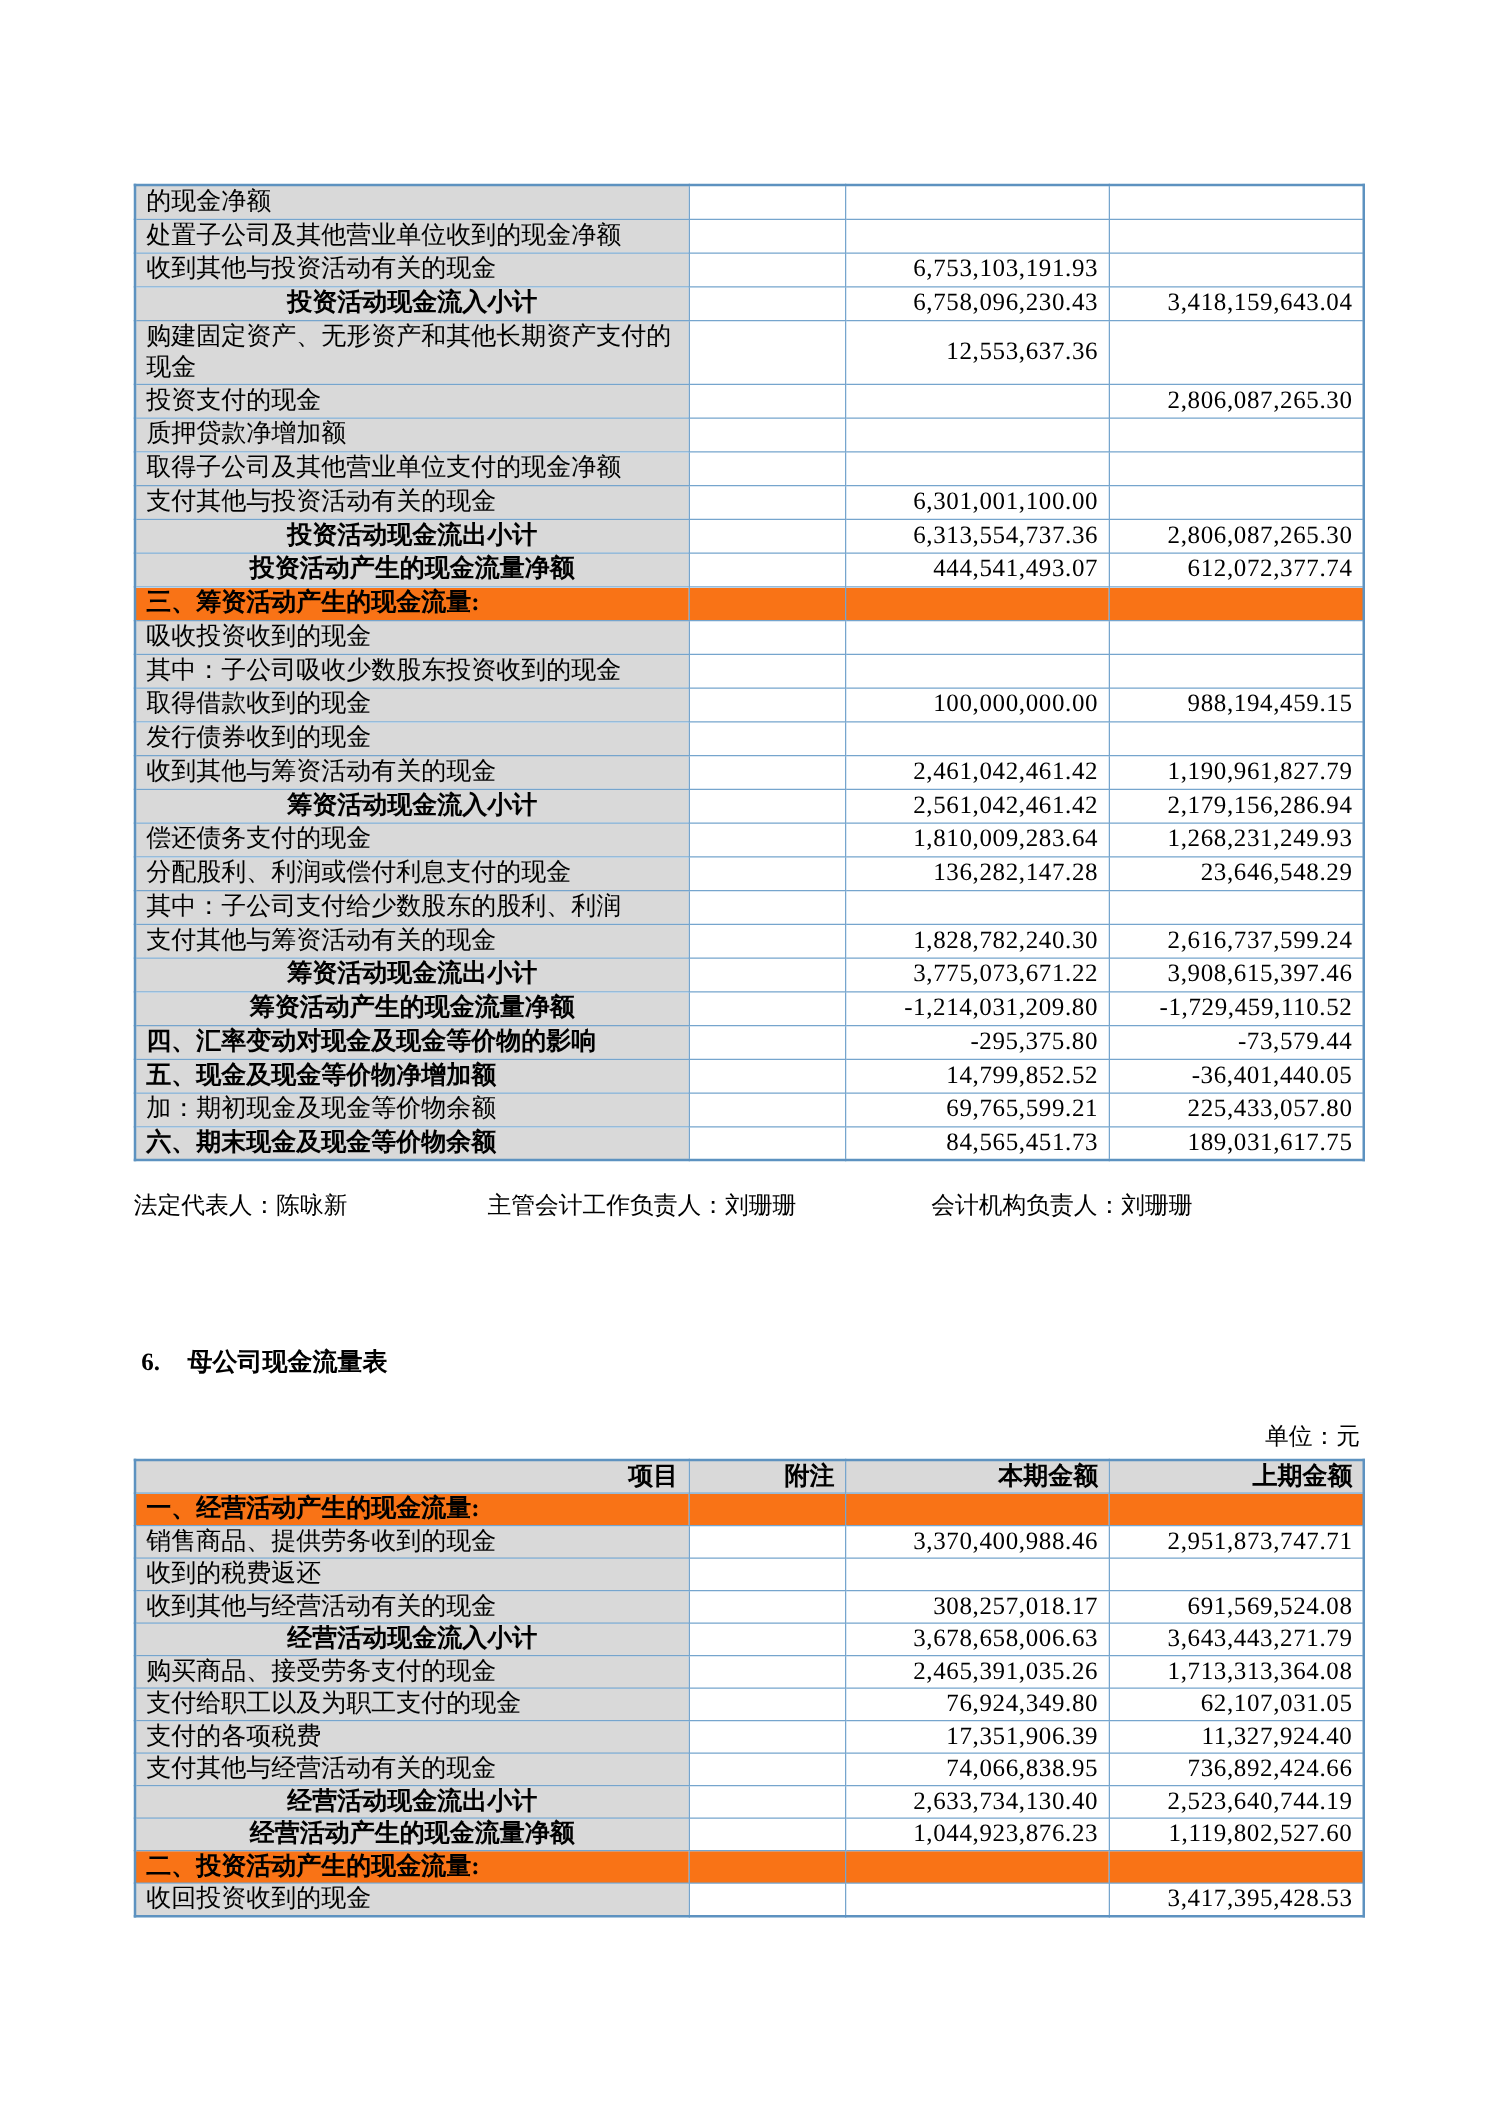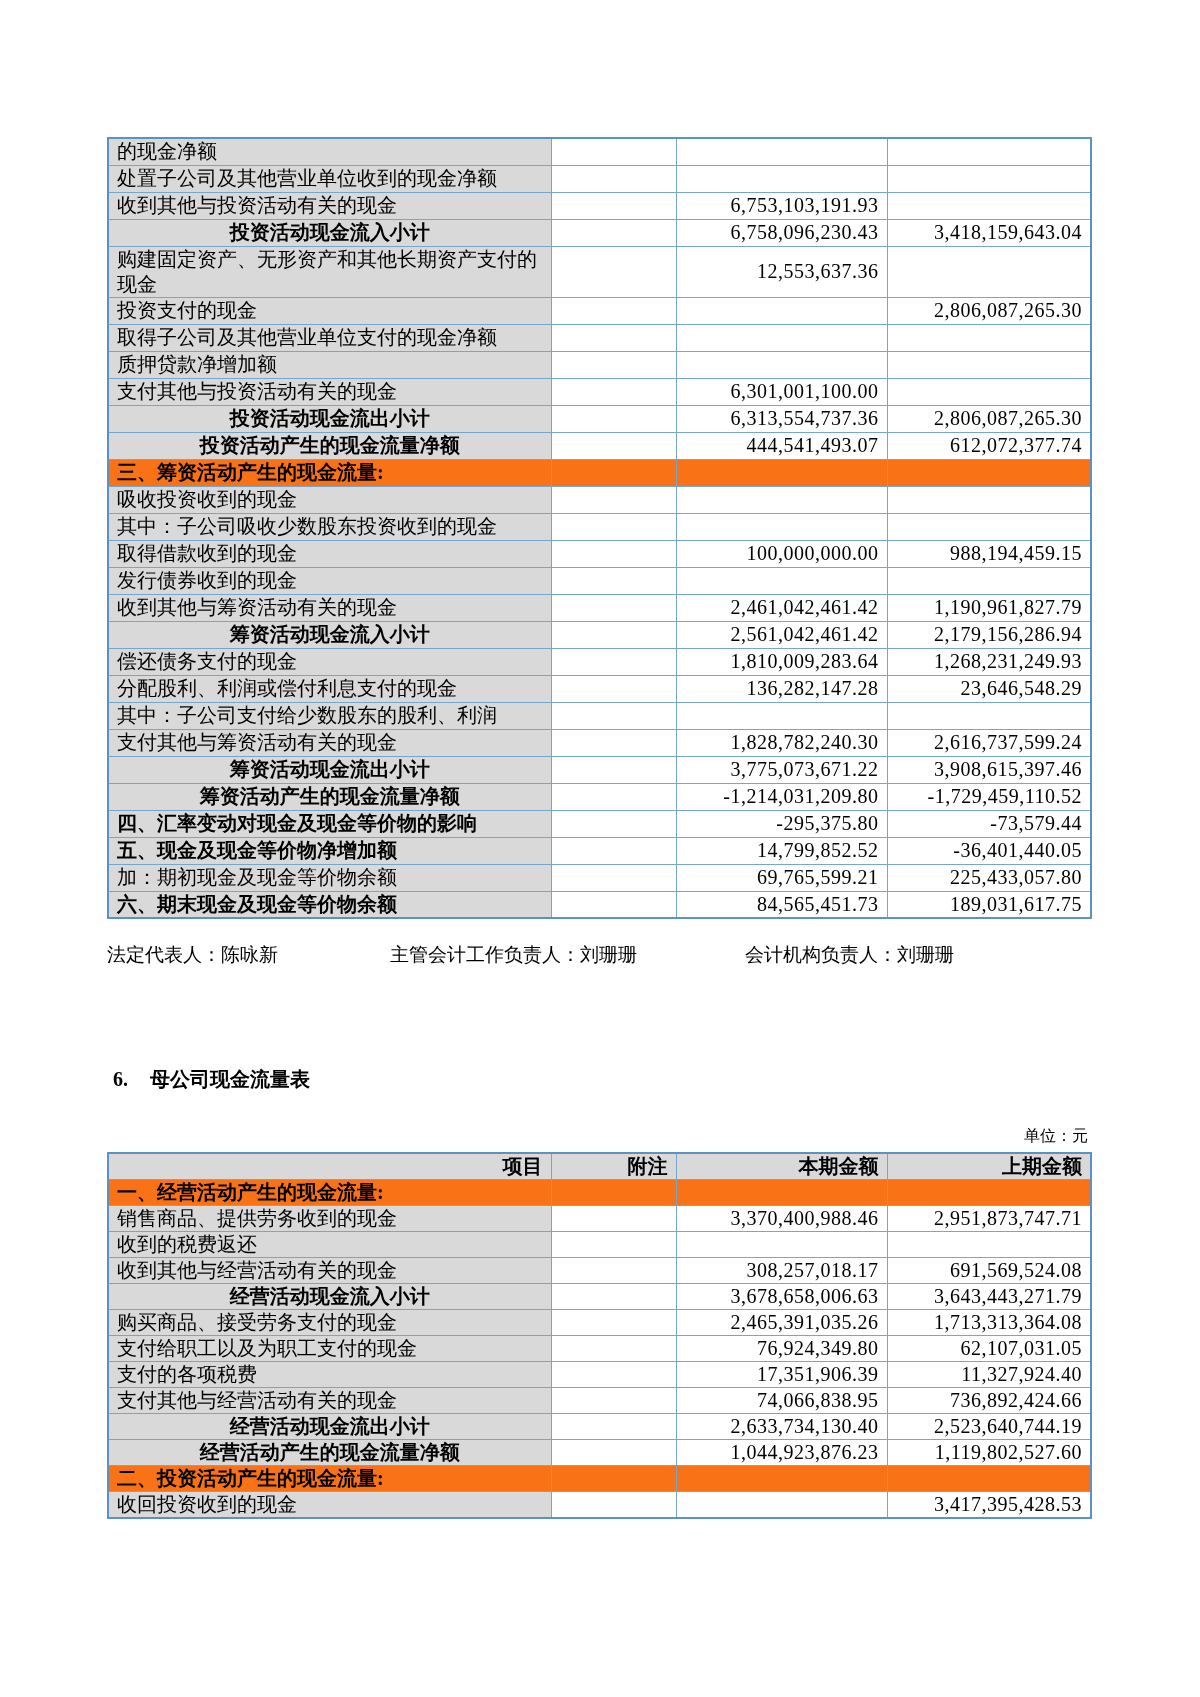--- a/index.html
+++ b/index.html
@@ -4,21 +4,21 @@
 <style>
   * { margin: 0; padding: 0; box-sizing: border-box; }
   html, body { background: #ffffff; }
   body {
     width: 1200px; height: 1697px;
     position: relative; overflow: hidden;
     font-family: "Liberation Serif", "DejaVu Serif", serif;
     color: #000;
   }
   .content {
-    position: absolute; left: 107px; top: 137px; width: 983px;
+    position: absolute; left: 107px; top: 147px; width: 983px;
   }
   table.fin-table {
     width: 983px;
     border-collapse: collapse;
     table-layout: fixed;
     font-size: 20px;
     border: 2px solid #5d92c0;
   }
   table.fin-table col.c1 { width: 443px; }
   table.fin-table col.c2 { width: 125px; }
@@ -48,21 +48,21 @@
   }
   .signatures .sig-1 { width: 283px; }
   .signatures .sig-2 { width: 355px; }
   .section-heading {
     margin-top: 98px; font-size: 20px; font-weight: bold;
     display: flex; align-items: baseline; padding-left: 6px;
   }
   .section-heading .sec-no { width: 37px; }
   .unit-label {
     margin-top: 33px; margin-bottom: 5px;
-    text-align: right; font-size: 16px; padding-right: 2px;
+    text-align: right; font-size: 19px; padding-right: 2px;
   }
   .page-number {
     margin-top: 13px; text-align: center; font-size: 16px;
     font-family: "Liberation Sans", "DejaVu Sans", sans-serif;
   }
 </style>
 </head>
 <body>
 
 <div class="content">
@@ -105,27 +105,27 @@
           <td class="num">12,553,637.36</td>
           <td class="num"></td>
         </tr>
         <tr class="row-item">
           <td class="lbl">投资支付的现金</td>
           <td class="note"></td>
           <td class="num"></td>
           <td class="num">2,806,087,265.30</td>
         </tr>
         <tr class="row-item">
+          <td class="lbl">质押贷款净增加额</td>
+          <td class="note"></td>
+          <td class="num"></td>
+          <td class="num"></td>
+        </tr>
+        <tr class="row-item">
           <td class="lbl">取得子公司及其他营业单位支付的现金净额</td>
-          <td class="note"></td>
-          <td class="num"></td>
-          <td class="num"></td>
-        </tr>
-        <tr class="row-item">
-          <td class="lbl">质押贷款净增加额</td>
           <td class="note"></td>
           <td class="num"></td>
           <td class="num"></td>
         </tr>
         <tr class="row-item">
           <td class="lbl">支付其他与投资活动有关的现金</td>
           <td class="note"></td>
           <td class="num">6,301,001,100.00</td>
           <td class="num"></td>
         </tr>

